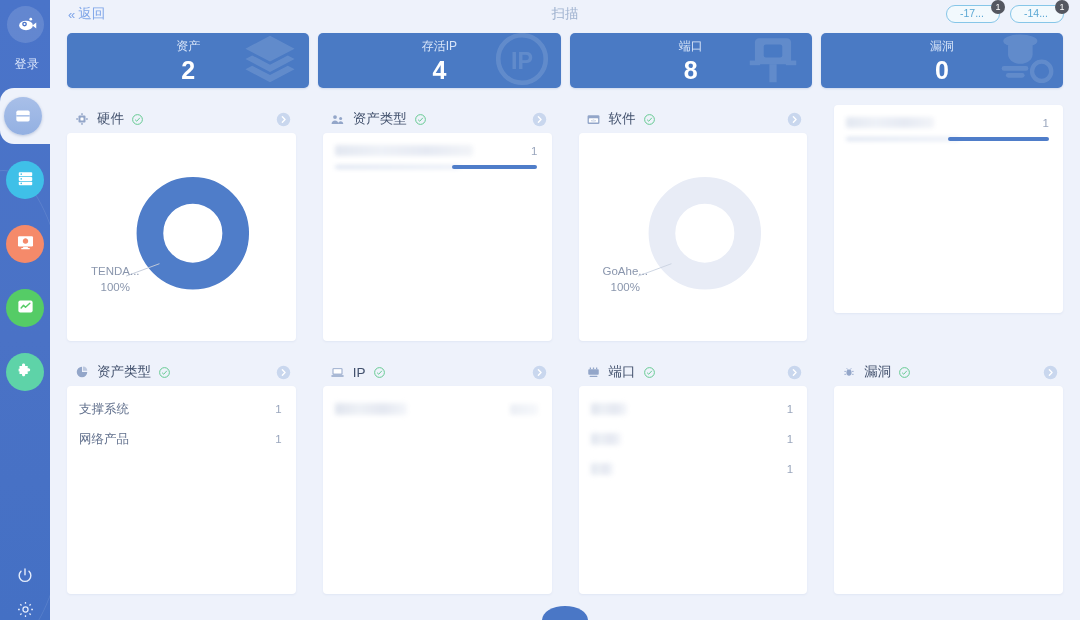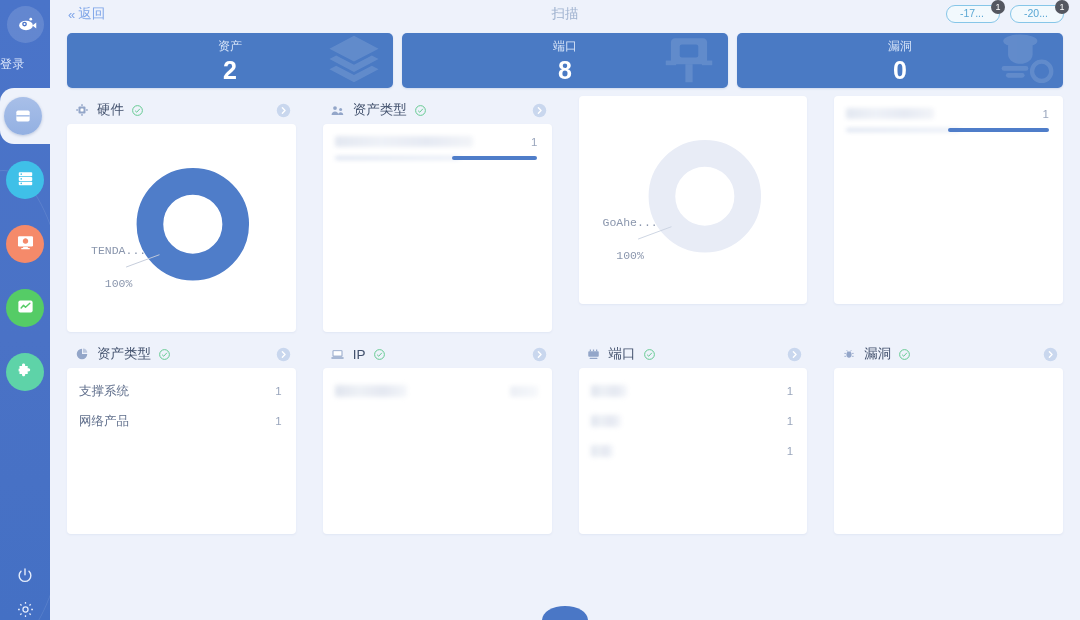--- a/index.html
+++ b/index.html
@@ -27,21 +27,21 @@
     pointer-events: none;
   }
   .sb-logo {
     position: absolute; left: 7px; top: 6px;
     width: 37px; height: 37px; border-radius: 50%;
     background: rgba(255,255,255,.14);
     display: flex; align-items: center; justify-content: center;
   }
   .sb-login {
     position: absolute; top: 56px; left: 0; width: 54px;
-    color: #dbe6fb; font-size: 12px; letter-spacing: .5px;
+    text-align: center; color: #dbe6fb; font-size: 12px; letter-spacing: .5px;
   }
   .sb-active-wrap {
     position: absolute; top: 88px; left: 0; width: 50px; height: 56px;
   }
   .sb-active-bg {
     position: absolute; right: -10px; top: 0; width: 60px; height: 56px;
     background: #eef2fb; border-radius: 14px 0 0 14px;
   }
   .sb-active-bg:before, .sb-active-bg:after {
     content: ""; position: absolute; right: 0; width: 12px; height: 12px;
@@ -111,46 +111,46 @@
   .stat-wm {
     position: absolute; right: 6px; bottom: -6px;
     opacity: .13; pointer-events: none;
   }
 
   
   .grid {
     display: grid;
     grid-template-columns: repeat(4, 1fr);
     gap: 27px;
-    padding: 8px 17px 0 17px;
+    padding: 17px 17px 0 17px;
     border-radius: 14px;
   }
   .panel-head {
     display: flex; align-items: center;
     height: 28px; padding: 0 4px 0 6px;
   }
   .ph-icon { width: 18px; display: flex; align-items: center; justify-content: center; }
   .ph-title { font-size: 13.5px; color: #42516d; margin-left: 6px; }
   .ph-check { margin-left: 7px; display: flex; align-items: center; }
   .ph-more { margin-left: auto; display: flex; align-items: center; cursor: pointer; }
 
   .panel-body {
     background: #fff; border-radius: 4px;
     height: 208px; position: relative; overflow: hidden;
     box-shadow: 0 1px 2px rgba(110,140,190,.10);
   }
-  .panel-body.short { height: 166px; }
+  .panel-body.short { height: 208px; }
 
   
   .donut-wrap { position: absolute; inset: 0; }
   .donut-label {
-    position: absolute; left: 24px; top: 119px;
-    font-size: 11.5px; color: #8a96ad; line-height: 16px; font-family: Liberation Mono, monospace;
-  }
-  .donut-label .pct { display: block; text-align: center; margin-top: 17px; }
+    position: absolute; left: 24px; top: 130px;
+    font-size: 11.5px; color: #8a96ad; line-height: 16px;
+  }
+  .donut-label .pct { display: block; text-align: center; }
 
   
   .bar-row { padding: 12px 14px 0 12px; }
   .bar-top { display: flex; align-items: flex-start; justify-content: space-between; height: 14px; }
   .redact {
     height: 11px; border-radius: 2px;
     background: linear-gradient(90deg,#e3e8f1,#eef1f7,#e6eaf3,#f2f4f8);
     filter: blur(2.2px);
   }
   .bar-count { font-size: 11.5px; color: #9aa6bd; }
@@ -294,40 +294,50 @@
         <span class="back-chev">«</span>
         <span>返回</span>
       </div>
       <div class="top-title">扫描</div>
       <div class="top-right">
         <div class="pill">
           <span>-17...</span>
           <span class="pill-dot">1</span>
         </div>
         <div class="pill">
-          <span>-20...</span>
+          <span>-14...</span>
           <span class="pill-dot">1</span>
         </div>
       </div>
     </div>
 
     <div class="stats">
 
       <div class="stat">
         <div class="stat-label">资产</div>
         <div class="stat-value">2</div>
         <span class="stat-wm">
           <svg width="66" height="62" viewBox="0 0 24 24" fill="#ffffff">
             <path d="M12 3L2.5 8 12 13l9.5-5z"></path>
               <path d="M2.5 12L12 17l9.5-5-2.6-1.4L12 14.2 5.1 10.6z"></path>
               <path d="M2.5 16L12 21l9.5-5-2.6-1.4L12 18.2 5.1 14.6z"></path>
           </svg>
         </span>
       </div>
 
+      <div class="stat">
+        <div class="stat-label">存活IP</div>
+        <div class="stat-value">4</div>
+        <span class="stat-wm">
+          <svg width="66" height="62" viewBox="0 0 24 24" fill="none">
+            <circle cx="12" cy="12" r="9.2" stroke="#ffffff" stroke-width="1.8"></circle>
+            <text x="12" y="16" font-size="9" font-family="Liberation Sans, sans-serif" fill="#ffffff" text-anchor="middle" font-weight="bold">IP</text>
+          </svg>
+        </span>
+      </div>
 
       <div class="stat">
         <div class="stat-label">端口</div>
         <div class="stat-value">8</div>
         <span class="stat-wm">
           <svg width="66" height="62" viewBox="0 0 24 24" fill="#ffffff">
             <rect x="5" y="4" width="14" height="10" rx="1.6"></rect>
             <rect x="10.6" y="14" width="2.8" height="7"></rect>
             <rect x="3" y="12.6" width="4" height="1.8"></rect>
             <rect x="17" y="12.6" width="4" height="1.8"></rect>
@@ -425,20 +435,42 @@
             </div>
             <div class="bar-track">
               <div class="bar-fill-blur" style="width:62%;"></div>
               <div class="bar-fill" style="left:58%; width:42%;"></div>
             </div>
           </div>
         </div>
       </div>
 
       <div>
+        <div class="panel-head">
+          <span class="ph-icon">
+            <svg width="15" height="15" viewBox="0 0 24 24" fill="#93a6c9">
+              <rect x="2.5" y="5" width="19" height="14" rx="2"></rect>
+              <rect x="4.6" y="10" width="14.8" height="6.8" rx="1" fill="#ffffff"></rect>
+              <text x="12" y="15.8" font-size="5.4" fill="#93a6c9" text-anchor="middle" font-family="Liberation Sans, sans-serif">&lt;/&gt;</text>
+            </svg>
+          </span>
+          <span class="ph-title">软件</span>
+          <span class="ph-check">
+            <svg width="13" height="13" viewBox="0 0 24 24" fill="none" stroke="#62c88f" stroke-width="1.8">
+              <circle cx="12" cy="12" r="9"></circle>
+                <polyline points="7.6,12.4 10.6,15.2 16.4,8.8"></polyline>
+            </svg>
+          </span>
+          <span class="ph-more">
+            <svg width="17" height="17" viewBox="0 0 24 24">
+              <circle cx="12" cy="12" r="9.5" fill="#c9d7ee"></circle>
+              <polyline points="10.4,8.2 14.2,12 10.4,15.8" fill="none" stroke="#ffffff" stroke-width="2" stroke-linecap="round" stroke-linejoin="round"></polyline>
+            </svg>
+          </span>
+        </div>
         <div class="panel-body">
           <div class="donut-wrap">
             <svg width="100%" height="208" viewBox="0 0 240 208">
               <circle cx="132" cy="100" r="45" fill="none" stroke="#e8ecf6" stroke-width="28"></circle>
               <line x1="62" y1="145" x2="97" y2="132" stroke="#ccd4e2" stroke-width="1"></line>
             </svg>
             <div class="donut-label">
               <span>GoAhe...</span>
               <span class="pct">100%</span>
             </div>

